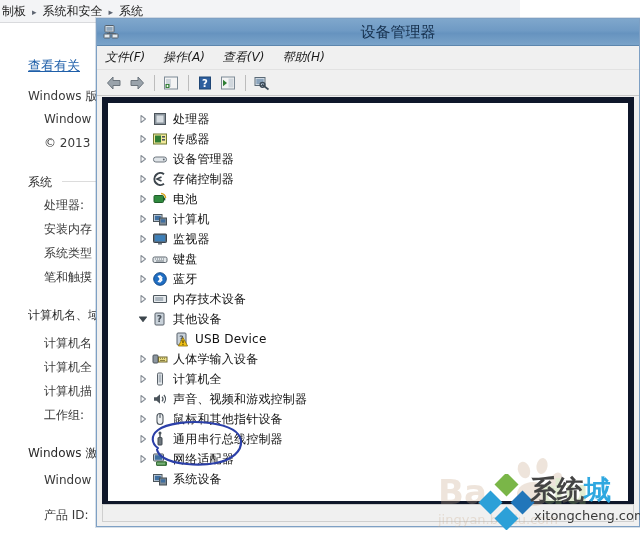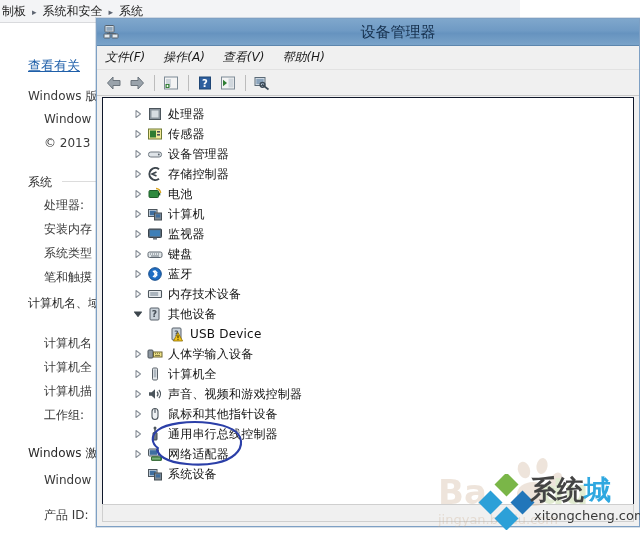--- a/index.html
+++ b/index.html
@@ -141,21 +141,21 @@
   .tb-sep {
     width: 1px; height: 16px;
     background: #bcbcbc;
     margin: 0 5px;
   }
   #devmgr-client {
     position: absolute;
     left: 5px; top: 78px;
     width: 532px; height: 410px;
     background: #ffffff;
-    border: 1px solid #0f172a;
+    border: 6px solid #0f172a;
     box-sizing: border-box;
     overflow: hidden;
   }
   #devmgr-status {
     position: absolute;
     left: 5px; bottom: 4px;
     width: 532px; height: 18px;
     background: #f0f0f0;
     border: 1px solid #cfcfcf;
     box-sizing: border-box;
@@ -254,21 +254,21 @@
     <div class="cp-text" style="left:44px; top:88px;">Window</div>
     <div class="cp-text" style="left:44px; top:112px;">© 2013</div>
 
     <div class="cp-head" style="left:28px; top:150px;">系统</div>
     <div class="cp-rule" style="left:62px; top:157px; width:44px;"></div>
     <div class="cp-text" style="left:44px; top:173px;">处理器:</div>
     <div class="cp-text" style="left:44px; top:197px;">安装内存</div>
     <div class="cp-text" style="left:44px; top:221px;">系统类型</div>
     <div class="cp-text" style="left:44px; top:245px;">笔和触摸</div>
 
-    <div class="cp-head" style="left:28px; top:271px;font-family:Liberation Mono, monospace;">计算机名、域</div>
+    <div class="cp-head" style="left:28px; top:283px;font-family:Liberation Mono, monospace;">计算机名、域</div>
     <div class="cp-text" style="left:44px; top:311px;">计算机名</div>
     <div class="cp-text" style="left:44px; top:335px;">计算机全</div>
     <div class="cp-text" style="left:44px; top:359px;">计算机描</div>
     <div class="cp-text" style="left:44px; top:383px;">工作组:</div>
 
     <div class="cp-head" style="left:28px; top:421px;">Windows 激</div>
     <div class="cp-text" style="left:44px; top:449px;">Window</div>
     <div class="cp-text" style="left:44px; top:483px;">产品 ID:</div>
   </div>
 </div>

